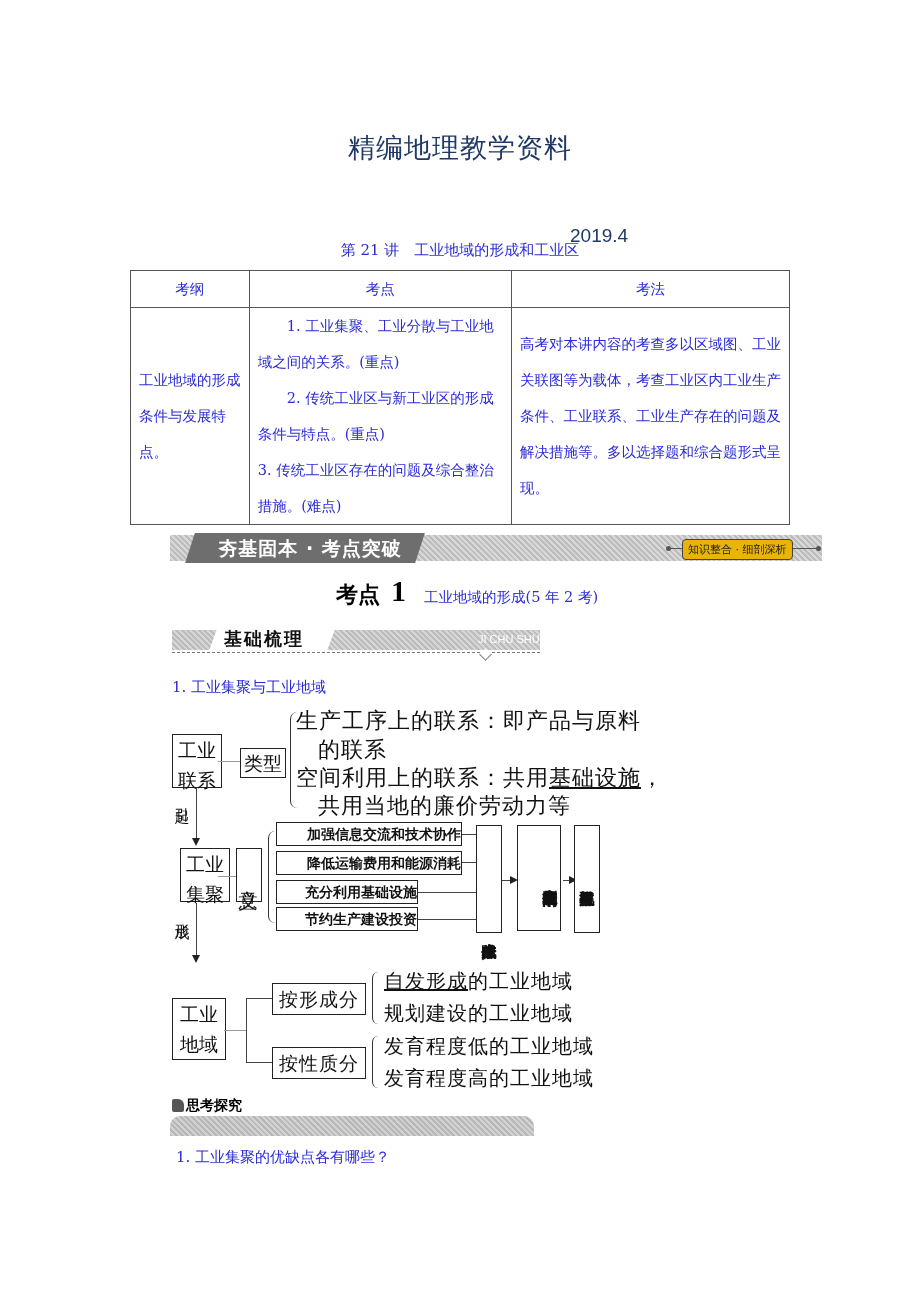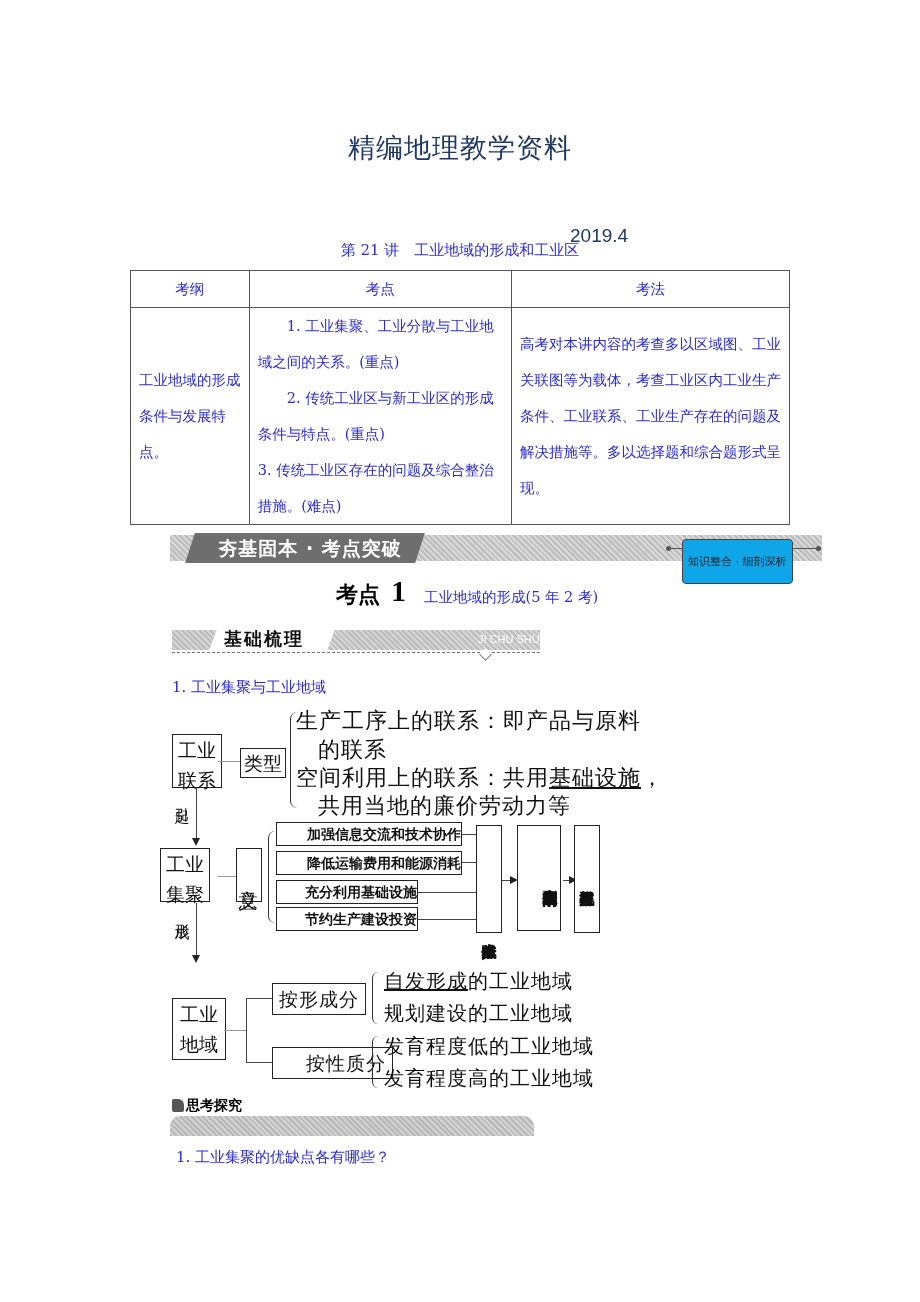--- a/index.html
+++ b/index.html
@@ -23,22 +23,22 @@
     .noindent { display: block; }
 
     .band { left: 170px; top: 535px; width: 652px; height: 26px;
             background: repeating-linear-gradient(45deg, #bdbdbd 0 2px, #d8d8d8 2px 4px); }
     .band-title { left: 190px; top: 533px; height: 30px; width: 230px;
                   background: #6e6e6e; transform: skewX(-18deg); }
     .band-title-text { left: 200px; top: 535px; width: 220px; text-align: center;
                        font-family: "DejaVu Sans", sans-serif; font-weight: bold;
                        color: #ffffff; font-size: 19px; letter-spacing: 1px; line-height: 26px; }
     .band-tag { left: 682px; top: 539px; border: 1px solid #444; border-radius: 4px;
-                background: #0ea5e9; font-family: "DejaVu Sans", sans-serif;
-                font-size: 11px; padding: 14px 5px; color: #222; }
+                background: #eab308; font-family: "DejaVu Sans", sans-serif;
+                font-size: 11px; padding: 2px 5px; color: #222; }
     .band-tag-line { left: 668px; top: 548px; width: 150px; height: 1px; background: #555; }
     .dot { width: 5px; height: 5px; border-radius: 50%; background: #555; }
 
     .kd-label { left: 336px; top: 580px; font-family: "DejaVu Sans", sans-serif;
                 font-weight: bold; font-size: 22px; }
     .kd-num { left: 391px; top: 574px; font-family: "Liberation Serif", serif;
               font-weight: bold; font-size: 30px; }
     .kd-desc { left: 424px; top: 588px; font-size: 14.5px; color: #2b2bd6; }
 
     .jc-band { left: 172px; top: 630px; width: 368px; height: 20px;
@@ -132,21 +132,21 @@
   <div class="brace" style="left:290px;top:712px;width:6px;height:96px;"></div>
   <div class="plain" style="left:296px;top:706px;">生产工序上的联系：即产品与原料</div>
   <div class="plain" style="left:318px;top:735px;">的联系</div>
   <div class="plain" style="left:296px;top:763px;"><span>空间利用上的联系：共用</span><span class="under">基础设施</span><span>，</span></div>
   <div class="plain" style="left:318px;top:791px;">共用当地的廉价劳动力等</div>
 
   <div class="vline" style="left:196px;top:788px;height:52px;"></div>
   <div class="arrow-down" style="left:192px;top:838px;"></div>
   <div class="plain vtext" style="left:172px;top:796px;font-size:15px;line-height:20px;">引起</div>
 
-  <div class="box t19" style="left:160px;top:848px;width:44px;height:52px;padding:0 2px;">工业集聚</div>
+  <div class="box t19" style="left:180px;top:848px;width:44px;height:52px;padding:0 2px;">工业集聚</div>
   <div class="hline" style="left:218px;top:876px;width:18px;background:#999;"></div>
   <div class="box t19 vtext" style="left:236px;top:848px;width:24px;height:52px;line-height:24px;">意义</div>
   <div class="brace" style="left:268px;top:831px;width:6px;height:92px;"></div>
 
   <div class="box t15b" style="left:276px;top:822px;width:184px;height:22px;">加强信息交流和技术协作</div>
   <div class="box t15b" style="left:276px;top:851px;width:184px;height:22px;">降低运输费用和能源消耗</div>
   <div class="box t15b" style="left:276px;top:880px;width:140px;height:22px;">充分利用基础设施</div>
   <div class="box t15b" style="left:276px;top:907px;width:140px;height:22px;">节约生产建设投资</div>
 
   <div class="hline" style="left:462px;top:834px;width:14px;"></div>
@@ -168,21 +168,21 @@
   <div class="arrow-down" style="left:192px;top:955px;"></div>
   <div class="plain vtext" style="left:172px;top:912px;font-size:15px;line-height:20px;">形成</div>
 
   <div class="box t19" style="left:172px;top:998px;width:48px;height:60px;line-height:30px;padding:0 2px;">工业地域</div>
   <div class="hline" style="left:224px;top:1030px;width:22px;background:#999;"></div>
   <div class="vline" style="left:246px;top:998px;height:64px;"></div>
   <div class="hline" style="left:246px;top:998px;width:26px;"></div>
   <div class="hline" style="left:246px;top:1062px;width:26px;"></div>
 
   <div class="box t19" style="left:272px;top:983px;width:92px;height:30px;line-height:30px;letter-spacing:1px;">按形成分</div>
-  <div class="box t19" style="left:272px;top:1047px;width:92px;height:30px;line-height:30px;letter-spacing:1px;padding-left:27px;">按性质分</div>
+  <div class="box t19" style="left:272px;top:1047px;width:92px;height:30px;line-height:30px;letter-spacing:1px;">按性质分</div>
 
   <div class="brace" style="left:372px;top:972px;width:5px;height:52px;"></div>
   <div class="brace" style="left:372px;top:1036px;width:5px;height:52px;"></div>
 
   <div class="plain" style="left:384px;top:966px;font-size:20px;"><span class="under">自发形成</span><span>的工业地域</span></div>
   <div class="plain" style="left:384px;top:998px;font-size:20px;">规划建设的工业地域</div>
   <div class="plain" style="left:384px;top:1031px;font-size:20px;">发育程度低的工业地域</div>
   <div class="plain" style="left:384px;top:1063px;font-size:20px;">发育程度高的工业地域</div>
 </div>
 

